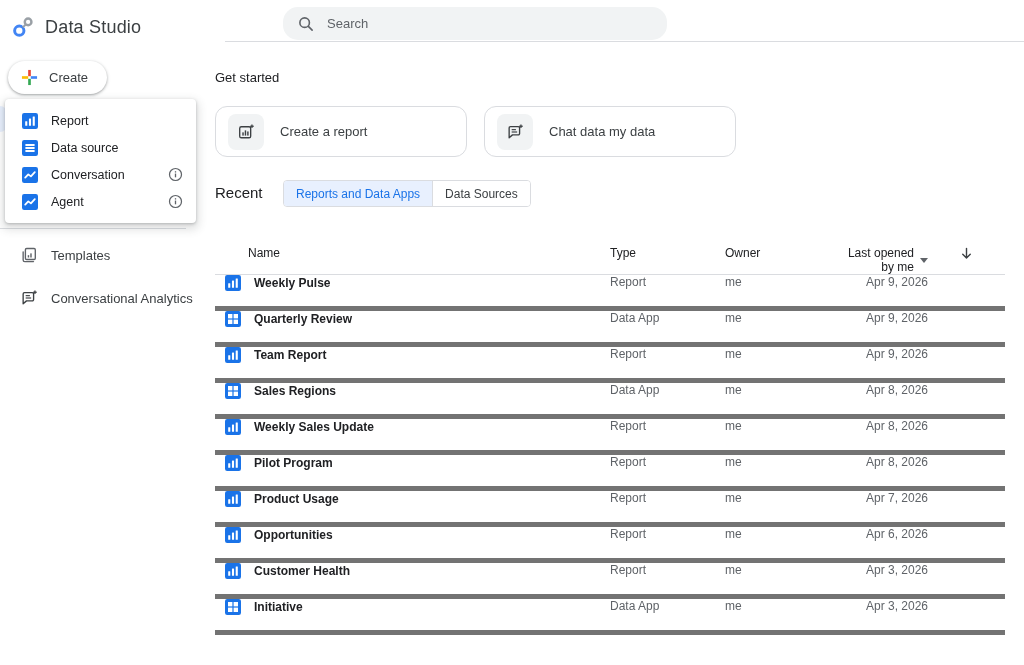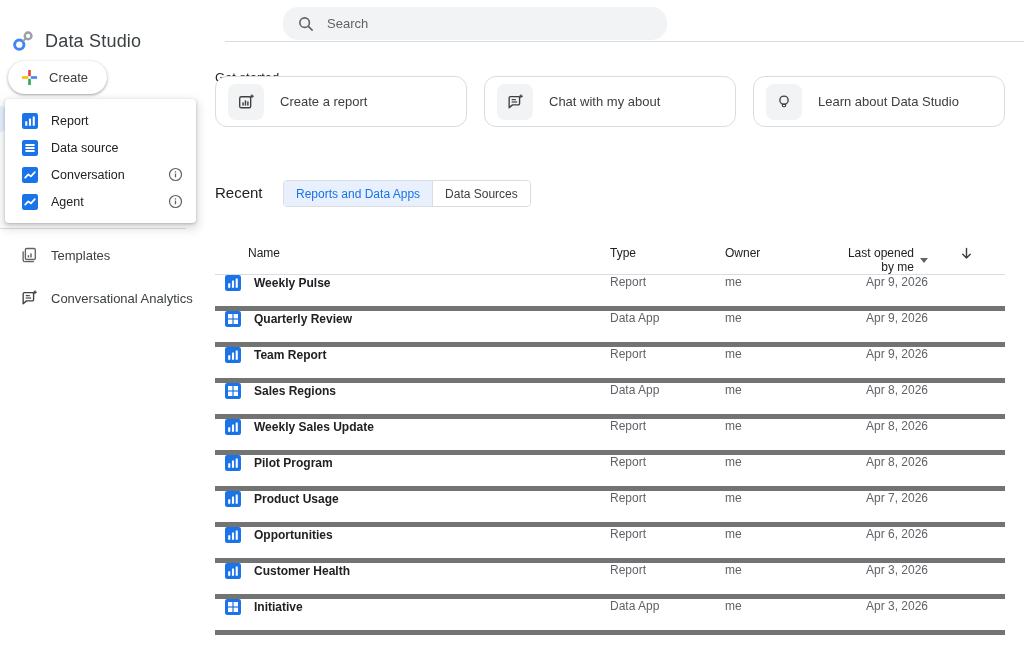--- a/index.html
+++ b/index.html
@@ -1,21 +1,21 @@
 <!DOCTYPE html>
 <html><head>
 <meta charset="utf-8">
 <style>
   * { margin:0; padding:0; box-sizing:border-box; }
   html,body { background:#fff; }
   body { font-family:"Liberation Sans","DejaVu Sans",sans-serif; color:#202124; }
   .app { position:relative; width:1024px; height:665px; background:#fff; overflow:hidden; }
 
   
-  .logo { position:absolute; left:10px; top:28px; display:flex; align-items:center; gap:9px; cursor:pointer; }
+  .logo { position:absolute; left:10px; top:14px; display:flex; align-items:center; gap:9px; cursor:pointer; }
   .logo-title { font-size:18px; color:#3c4043; letter-spacing:.2px; }
   .search { position:absolute; left:283px; top:7px; width:384px; height:33px; background:#f1f3f4;
             border-radius:15px; display:flex; align-items:center; padding:0 14px; gap:12px; }
   .search input { border:none; outline:none; background:transparent; font-family:inherit;
                   font-size:13px; color:#202124; width:100%; }
   .search input::placeholder { color:#5f6368; }
   .top-divider { position:absolute; left:225px; top:41px; width:799px; height:1px; background:#dadce0; }
 
   
   .create-btn { position:absolute; left:8px; top:61px; height:33px; display:flex; align-items:center;
@@ -30,21 +30,21 @@
   .menu-item { height:27px; display:flex; align-items:center; gap:13px; padding:0 13px 0 17px; cursor:pointer; }
   .menu-label { font-size:12.5px; color:#202124; }
   .menu-item .info { margin-left:auto; }
   .side-divider { position:absolute; left:0; top:228px; width:186px; height:1px; background:#dadce0; }
   .side-nav { position:absolute; left:0; top:237px; width:200px; display:flex; flex-direction:column; gap:7px; }
   .nav-item { height:36px; display:flex; align-items:center; gap:13px; padding-left:20px; cursor:pointer; }
   .nav-label { font-size:13px; color:#3c4043; }
 
   
   .gs-title { position:absolute; left:215px; top:70px; font-size:13px; font-weight:500; color:#202124; }
-  .cards { position:absolute; left:215px; top:76px; display:flex; gap:17px; }
+  .cards { position:absolute; left:215px; top:106px; display:flex; gap:17px; }
   .card { width:252px; height:51px; border:1px solid #dadce0; border-radius:12px; background:#fff;
           display:flex; align-items:center; gap:16px; padding-left:12px; cursor:pointer; }
   .card-icon { width:36px; height:36px; border-radius:8px; background:#f1f3f4;
                display:flex; align-items:center; justify-content:center; }
   .card-label { font-size:13px; font-weight:500; color:#3c4043; }
 
   .recent-title { position:absolute; left:215px; top:184px; font-size:15px; font-weight:500; color:#202124; }
   .tabs { position:absolute; left:283px; top:180px; height:27px; display:flex; border:1px solid #dadce0;
           border-radius:4px; overflow:hidden; }
   .tab { display:flex; align-items:center; padding:0 12px; font-size:12px; cursor:pointer;
@@ -214,32 +214,21 @@
           <span class="ic">
             <svg viewBox="0 0 20 20" width="18" height="18">
               <path d="M5 4 h8.6 a1.5 1.5 0 0 1 1.5 1.5 v6.2 a1.5 1.5 0 0 1 -1.5 1.5 H7.2 L3.5 16.4 V5.5 A1.5 1.5 0 0 1 5 4 Z" fill="none" stroke="#3c4043" stroke-width="1.5" stroke-linejoin="round"></path>
               <line x1="6.3" y1="7.4" x2="11" y2="7.4" stroke="#3c4043" stroke-width="1.3"></line>
               <line x1="6.3" y1="10" x2="12.4" y2="10" stroke="#3c4043" stroke-width="1.3"></line>
               <line x1="16.6" y1="1.6" x2="16.6" y2="5.6" stroke="#3c4043" stroke-width="1.4"></line>
               <line x1="14.6" y1="3.6" x2="18.6" y2="3.6" stroke="#3c4043" stroke-width="1.4"></line>
             </svg>
           </span>
         </span>
-        <span class="card-label">Chat with my about</span>
-      </div>
-      <div class="card">
-        <span class="card-icon">
-          <span class="ic">
-            <svg viewBox="0 0 20 20" width="18" height="18">
-              <circle cx="10" cy="8" r="4.6" fill="none" stroke="#3c4043" stroke-width="1.5"></circle>
-              <path d="M8.2 12.4 h3.6 v1.6 a1.3 1.3 0 0 1 -1.3 1.3 h-1 a1.3 1.3 0 0 1 -1.3 -1.3 Z" fill="none" stroke="#3c4043" stroke-width="1.3" stroke-linejoin="round"></path>
-            </svg>
-          </span>
-        </span>
-        <span class="card-label">Learn about Data Studio</span>
+        <span class="card-label">Chat data my data</span>
       </div>
     </div>
 
   <div class="recent-title">Recent</div>
   <div class="tabs" id="tabs">
       <div class="tab selected">Reports and Data Apps</div>
       <div class="tab">Data Sources</div>
     </div>
 
   <div class="table">

